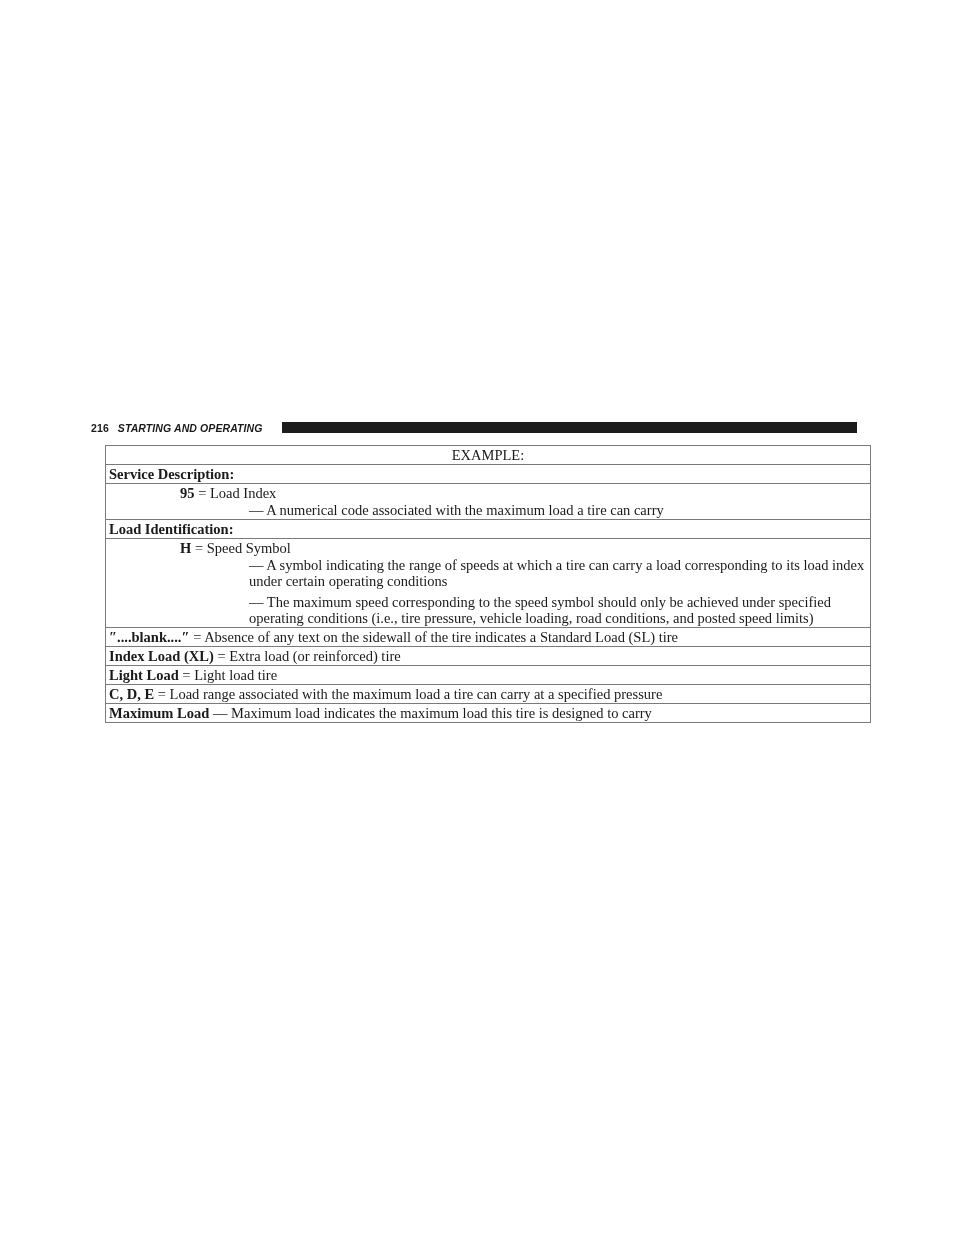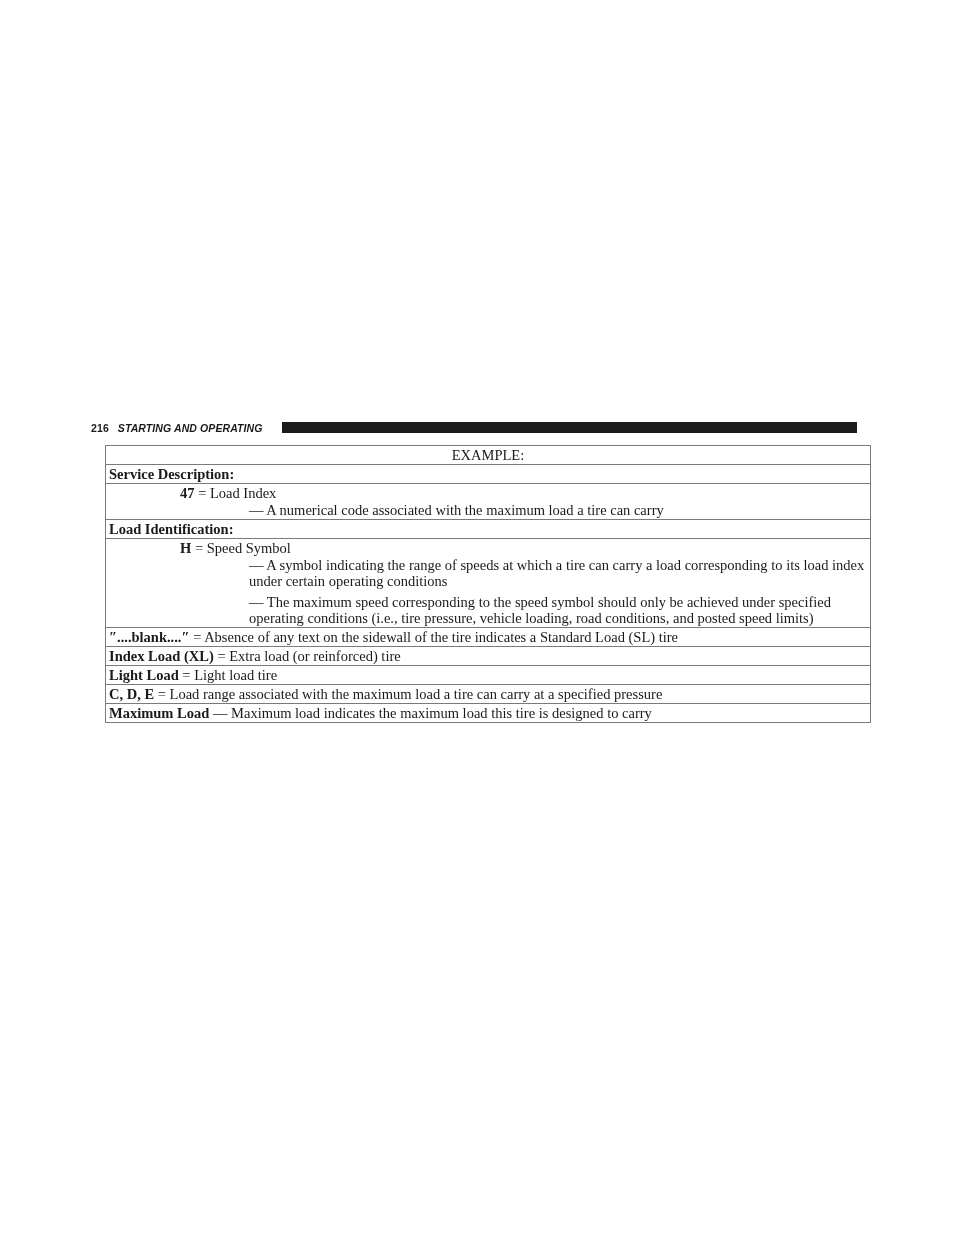--- a/index.html
+++ b/index.html
@@ -48,21 +48,21 @@
 <table class="spec">
   <tbody>
       <tr>
     <td class="center h18">EXAMPLE:</td>
   </tr>
   <tr>
     <td class="b h18">Service Description:</td>
   </tr>
   <tr>
     <td>
-      <div class="ind1-block" style="padding-left:71px;"><span class="b">47</span> <span>= Load Index</span></div>
+      <div class="ind1-block" style="padding-left:71px;"><span class="b">95</span> <span>= Load Index</span></div>
       <div class="ind2">— A numerical code associated with the maximum load a tire can carry</div>
     </td>
   </tr>
   <tr>
     <td class="b h17">Load Identification:</td>
   </tr>
   <tr>
     <td>
       <div style="padding-left:71px;"><span class="b">H</span> <span>= Speed Symbol</span></div>
       <div class="ind2">— A symbol indicating the range of speeds at which a tire can carry a load corresponding to its load index under certain operating conditions</div>

